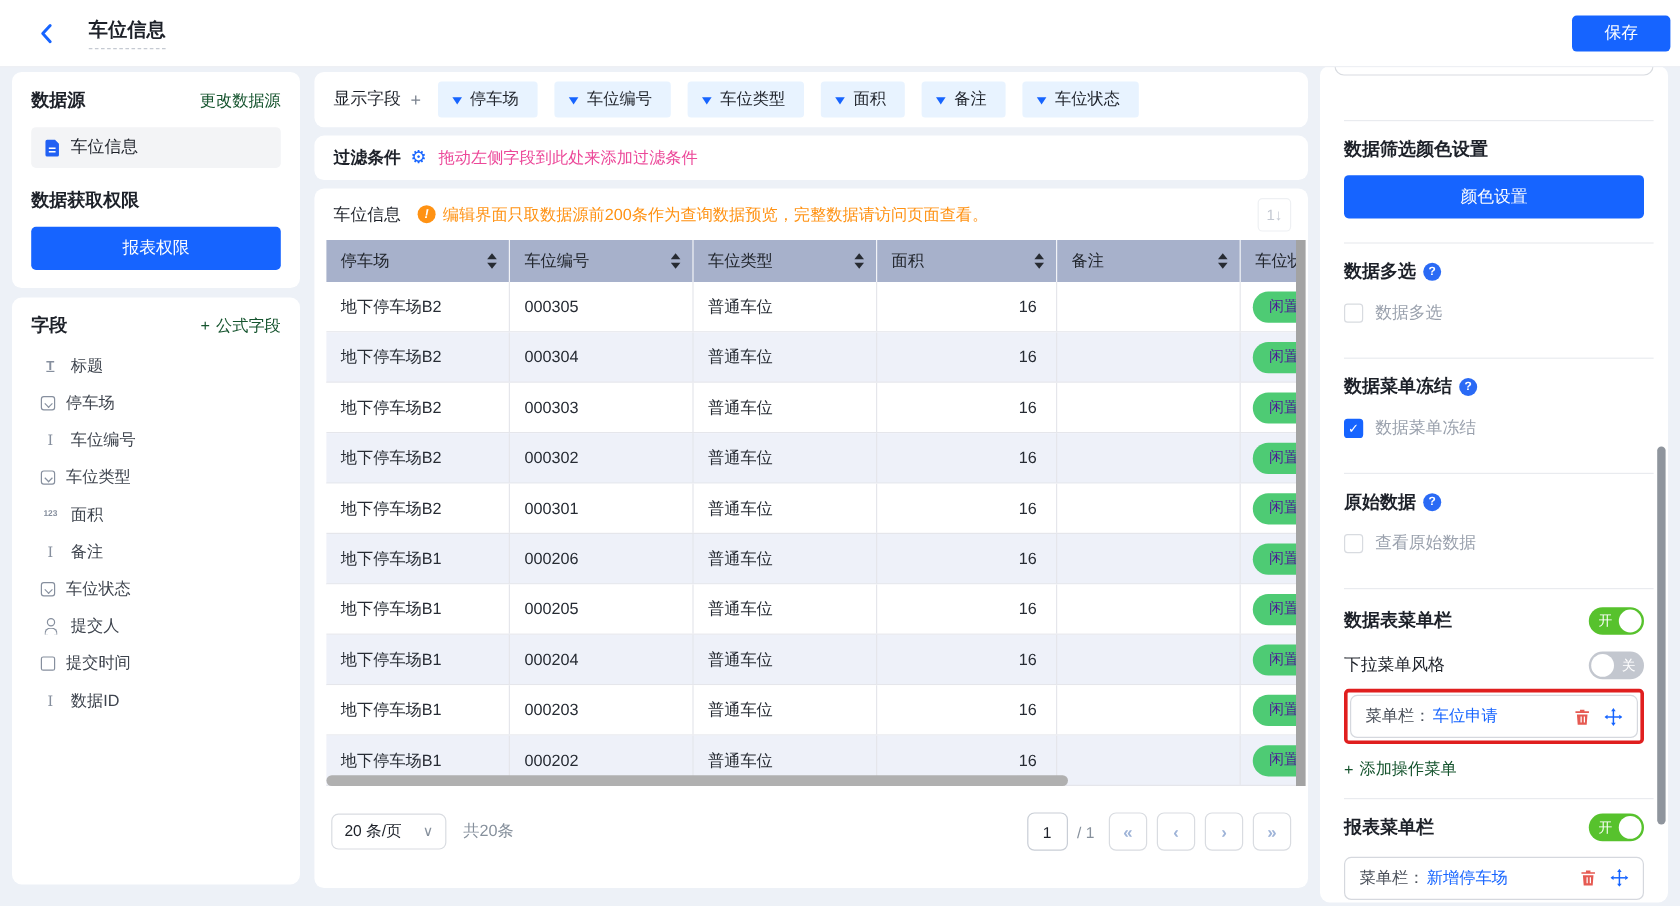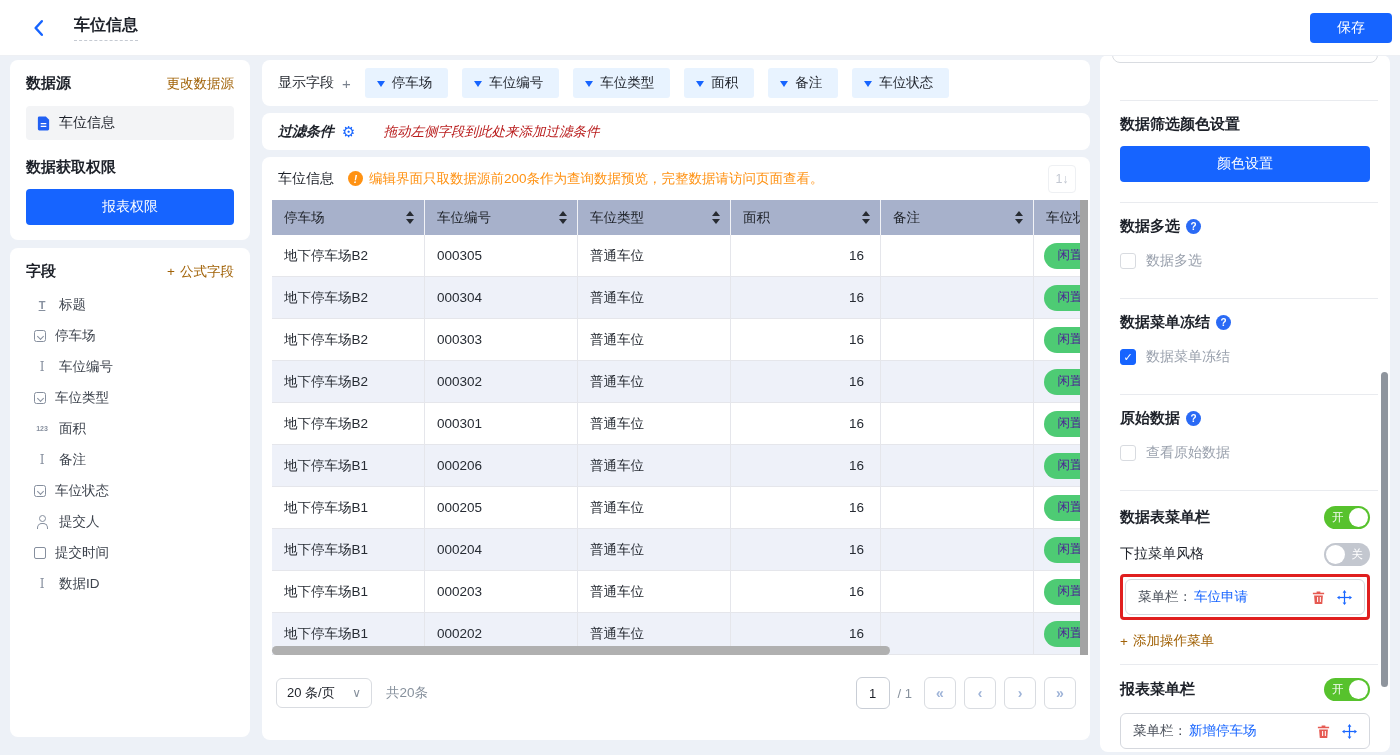--- a/index.html
+++ b/index.html
@@ -12,21 +12,21 @@
   .page-title { margin-left:26px; font-size:16px; font-weight:700; padding-bottom:4px; border-bottom:1.5px dashed #c5cad2; }
   .save-btn { margin-left:auto; margin-right:8px; width:82px; height:30px; background:#1664ff; color:#fff; border:none; border-radius:4px; font-size:14px; cursor:pointer; }
 
   .card { background:#fff; border-radius:8px; position:absolute; }
 
   
   .card-ds { left:10px; top:60px; width:240px; height:180px; padding:14px 16px; }
   .card-fields { left:10px; top:248px; width:240px; height:489px; padding:14px 16px; }
   .head-row { display:flex; align-items:center; justify-content:space-between;text-align:right; }
   .sec-title { font-size:15px; font-weight:700; color:#1d2129; }
-  .link { color:#a16207; font-size:13.5px; text-decoration:none; cursor:pointer; display:inline-flex; align-items:center; gap:5px; }
+  .link { color:#14532d; font-size:13.5px; text-decoration:none; cursor:pointer; display:inline-flex; align-items:center; gap:5px; }
   .ds-item { margin-top:13px; height:34px; background:#f3f4f6; border-radius:4px; display:flex; align-items:center; gap:8px; padding:0 10px; font-size:14px; cursor:pointer; }
   .mt18 { margin-top:18px; }
   .primary-btn { display:block; width:100%; height:36px; margin-top:12px; background:#1664ff; color:#fff; font-size:14px; border:none; border-radius:4px; cursor:pointer; }
   .field-list { list-style:none; margin-top:8px; }
   .field-item { height:31px; display:flex; align-items:center; gap:9px; padding-left:8px; font-size:13.5px; color:#3d434d; cursor:grab; }
   .f-icon { width:16px; height:14px; display:inline-flex; align-items:center; justify-content:center; color:#868f9e; position:relative; flex:none; }
   .icon-title-icon::before { content:"T"; font-size:11px; font-weight:700; text-decoration:underline; }
   .icon-text-icon::before { content:"I"; font-family:"DejaVu Serif",serif; font-size:12px; }
   .icon-number-icon::before { content:"123"; font-size:7px; font-weight:700; }
   .icon-select-icon { width:12px; height:12px; border:1.3px solid currentColor; border-radius:2.5px; }
@@ -35,24 +35,24 @@
   .icon-person-icon::after { content:""; position:absolute; bottom:0; left:3px; width:9px; height:5px; border:1.3px solid; border-bottom:none; border-radius:5px 5px 0 0; }
   .icon-calendar-icon { width:12px; height:12px; border:1.3px solid currentColor; border-radius:2px; }
   .icon-calendar-icon::before { content:""; display:block; margin-top:2.5px; border-top:1.3px solid; }
 
   
   .chips-card { left:262px; top:60px; width:828px; height:46px; display:flex; align-items:center; gap:14px; padding:0 16px; }
   .lbl { font-size:14px; color:#1d2129; }
   .plus-mark { color:#7a828e; font-size:15px; margin-left:-6px; cursor:pointer; }
   .chip { background:#e8f3ff; border-radius:3px; height:30px; display:inline-flex; align-items:center; gap:7px; padding:0 16px 0 12px; font-size:13.5px; cursor:pointer; }
   .tri { width:0; height:0; border:4.5px solid transparent; border-top:6px solid #1664ff; margin-top:5px; }
-  .filter-card { left:262px; top:113px; width:828px; height:37px; display:flex; align-items:center; gap:8px; padding:0 16px;font-style:italic; }
+  .filter-card { left:262px; top:113px; width:828px; height:37px; display:flex; align-items:center; gap:8px; padding:0 16px; }
   .bold { font-weight:700; }
   .gear { color:#1664ff; font-size:15px; line-height:1; cursor:pointer; }
-  .ph { color:#b91c1c; font-size:13.5px; margin-left:20px; }
+  .ph { color:#ec4899; font-size:13.5px; margin-left:2px; }
 
   .table-card { left:262px; top:157px; width:828px; height:583px; }
   .tbl-title-row { height:43px; display:flex; align-items:center; gap:14px; padding:0 14px 0 16px; }
   .tbl-title { font-size:14px; font-weight:500; }
   .notice { display:flex; align-items:center; gap:6px; color:#ff9213; font-size:13.5px; }
   .warn-icon { width:15px; height:15px; border-radius:50%; background:#ff9213; color:#fff; font-size:10.5px; font-weight:700; display:inline-flex; align-items:center; justify-content:center; flex:none; }
   .sort-tool { margin-left:auto; width:28px; height:28px; border:1px solid #eef0f3; border-radius:4px; display:flex; align-items:center; justify-content:center; color:#c3c8d2; font-size:12.5px; cursor:pointer; }
   .tbl { position:relative; width:808px; margin:0 10px; }
   .thead, .tr { display:grid; grid-template-columns:153px 153px 153px 150px 153px 1fr; }
   .thead { background:#a7b1cb; height:35px; }

